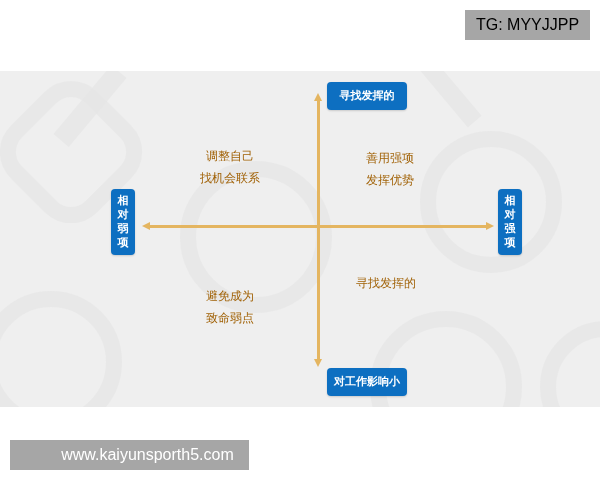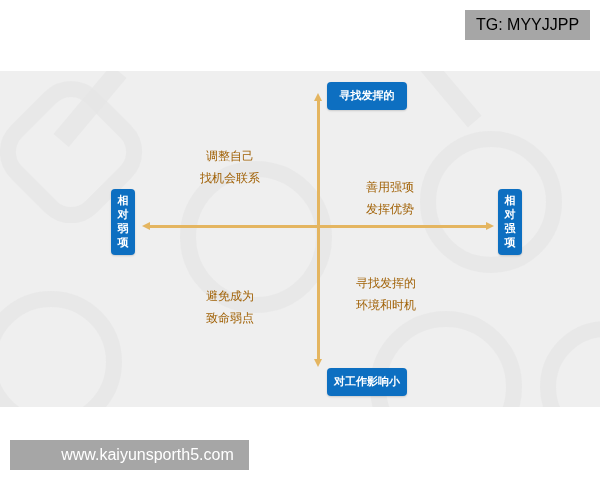--- a/index.html
+++ b/index.html
@@ -30,21 +30,21 @@
       font-size: 11px; font-weight: bold; text-align: center; box-shadow: 0 1px 2px rgba(0,0,0,0.15);
     }
     .pill-h { height: 28px; line-height: 28px; width: 80px; }
     .pill-v { width: 24px; height: 66px; display: flex; flex-direction: column; align-items: center; justify-content: center; line-height: 14px; }
     .pill-top { left: 327px; top: 11px; }
     .pill-bottom { left: 327px; top: 297px; }
     .pill-left { left: 111px; top: 118px; }
     .pill-right { left: 498px; top: 118px; }
     .quad { position: absolute; color: #a16207; font-size: 12px; text-align: center; line-height: 22px; }
     .q-tl { left: 180px; top: 74px; width: 100px; }
-    .q-tr { left: 340px; top: 76px; width: 100px; margin-top: 29px; }
+    .q-tr { left: 340px; top: 76px; width: 100px; }
     .q-bl { left: 180px; top: 214px; width: 100px; }
     .q-br { left: 336px; top: 201px; width: 100px; }
     .url-badge {
       position: absolute; left: 10px; top: 440px; width: 203px; height: 30px;
       background: #a6a6a6; color: #ffffff; font-size: 16px; line-height: 30px; text-align: center;
       font-family: "Liberation Sans", sans-serif;
       padding-left: 36px;
     }
   </style>
 </head>
@@ -93,17 +93,16 @@
   <div class="quad q-tr">
     <div>善用强项</div>
     <div>发挥优势</div>
   </div>
   <div class="quad q-bl">
     <div>避免成为</div>
     <div>致命弱点</div>
   </div>
   <div class="quad q-br">
     <div>寻找发挥的</div>
-    <div>环境和时机</div>
   </div>
 </div>
 
 <div class="url-badge">www.kaiyunsporth5.com</div>
 
 </body></html>

